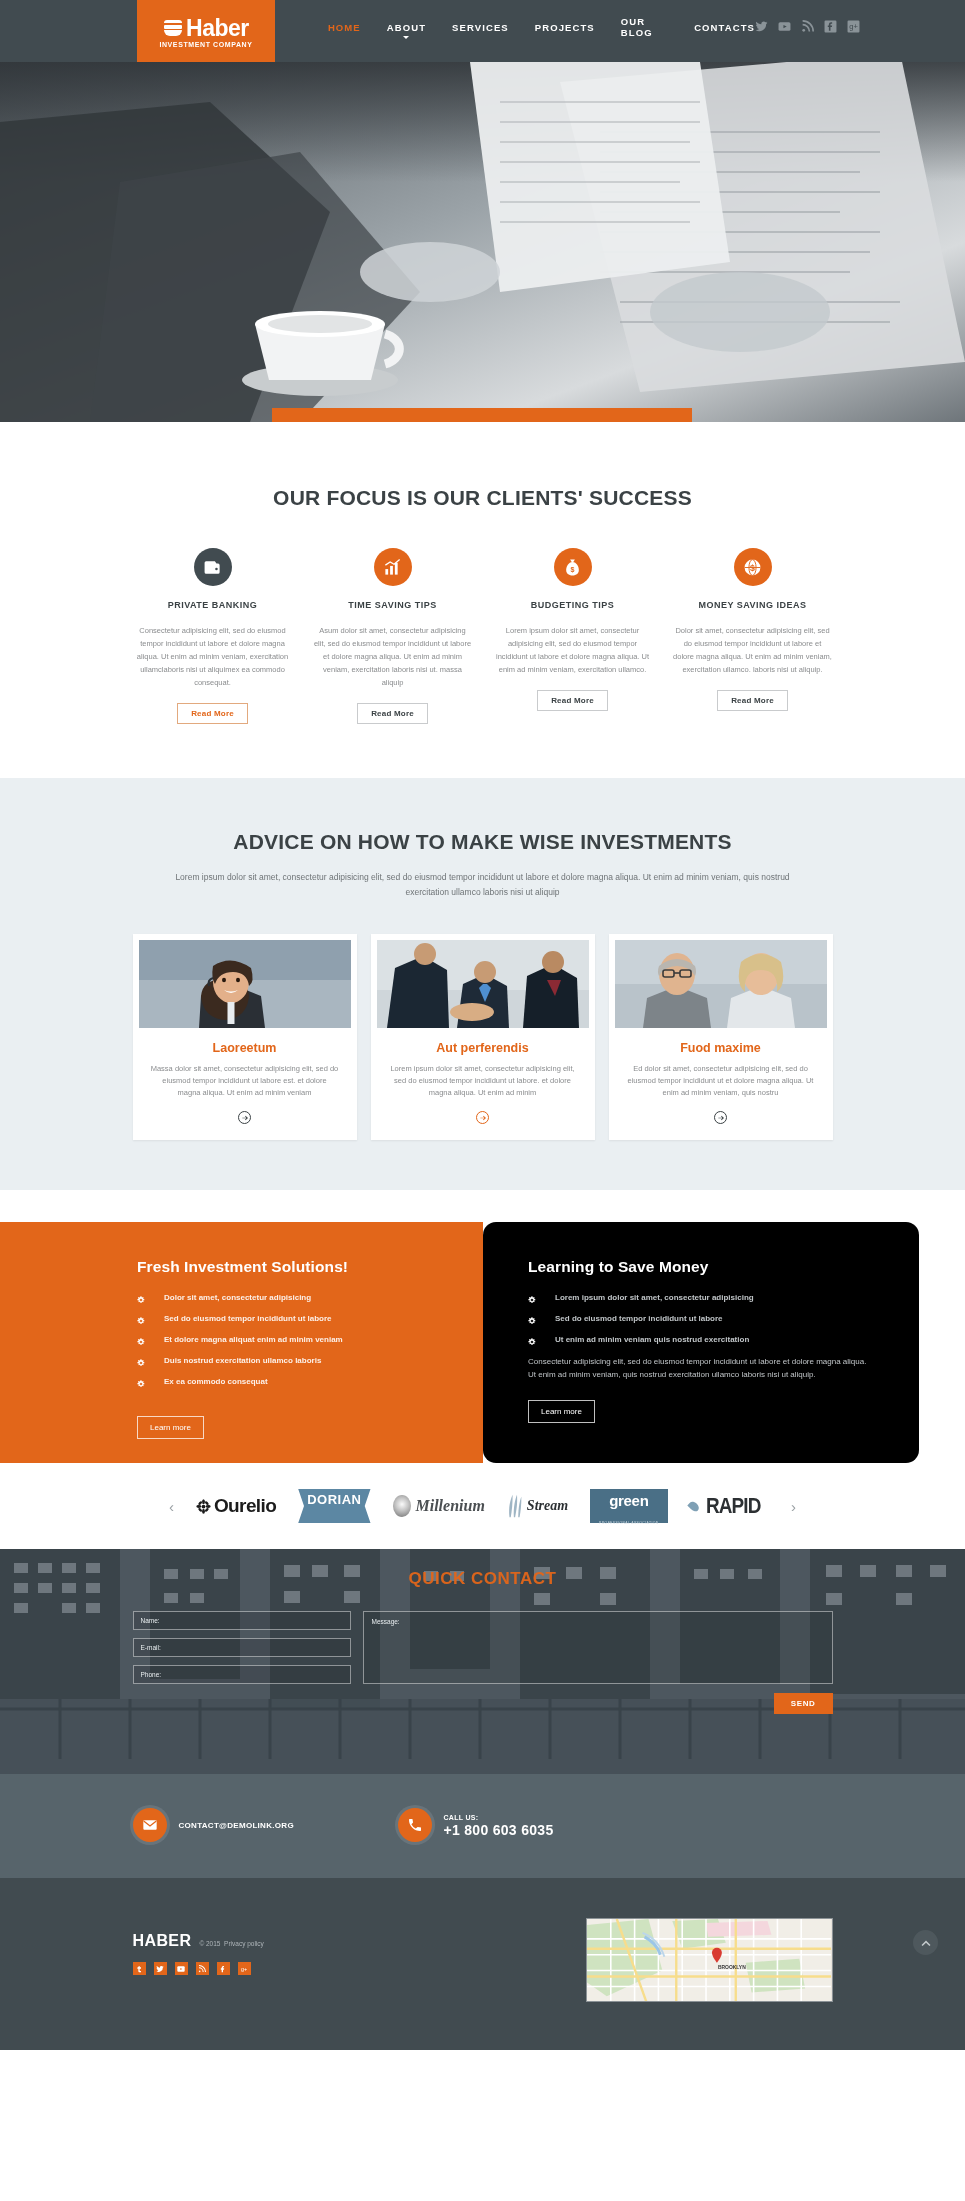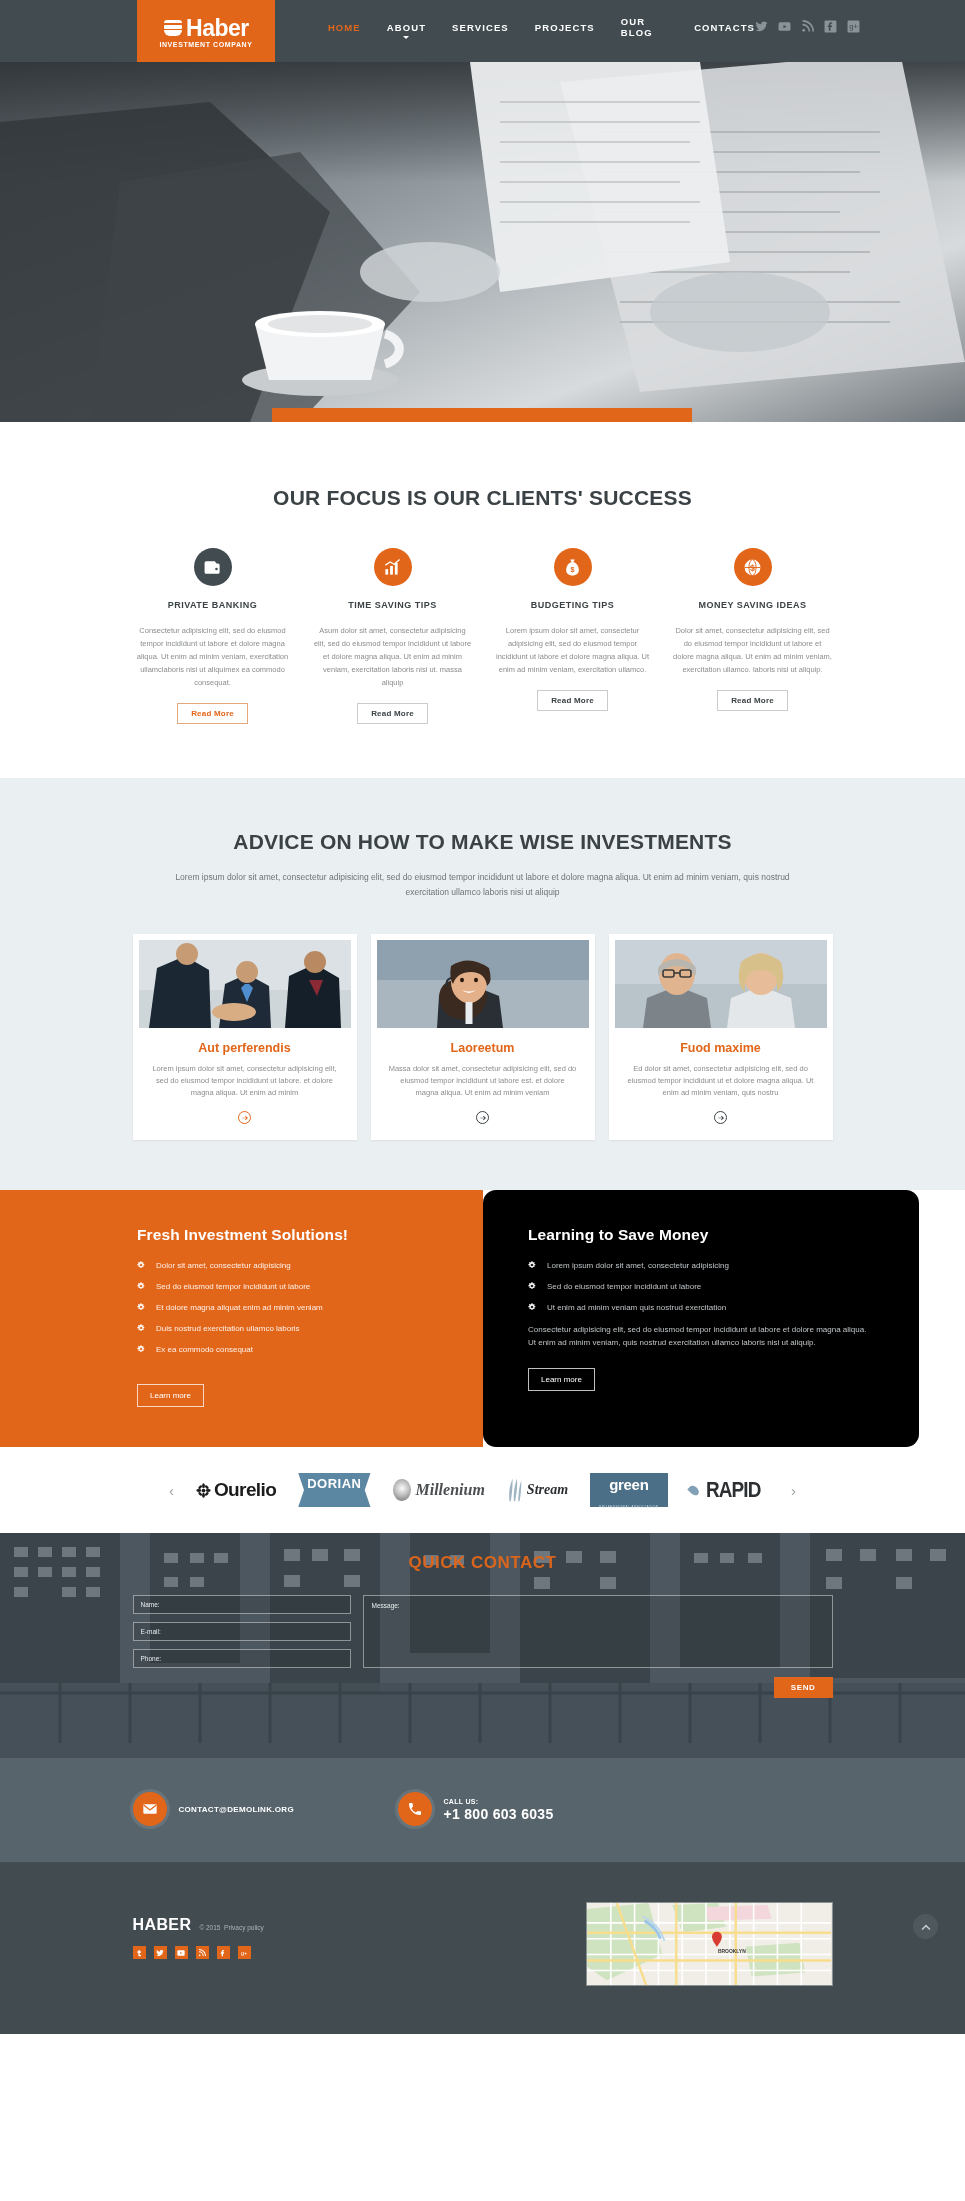--- a/index.html
+++ b/index.html
@@ -98,28 +98,28 @@
   .go {
     width:13px; height:13px; border:1.3px solid #e2661a; border-radius:50%; margin:12px auto 0;
     display:flex; align-items:center; justify-content:center; cursor:pointer;
   }
   .go.dk { border-color:#3b4245; }
   .go svg { width:8px; height:8px; fill:#e2661a; }
   .go.dk svg { fill:#3b4245; }
 
   
   .promo { display:flex; width:965px; }
-  .promo-col { padding:36px 0 40px; }
+  .promo-col { padding:36px 0 24px;margin-top:32px; }
   .promo-left { width:483px; background:#e2661a; }
   .promo-right { width:436px; background:#000000;border-radius:13px; }
   .promo-inner-l { width:346px; margin-left:137px; }
   .promo-inner-r { width:346px; margin-left:45px; }
   .promo h3 { color:#fff; font-size:15.5px; font-weight:bold; letter-spacing:0.1px; }
   .promo ul { list-style:none; margin-top:16px; }
-  .promo li { display:flex; align-items:flex-start; gap:11px; margin-bottom:9px; font-size:8px; line-height:12px; }
+  .promo li { display:flex; align-items:flex-end; gap:19px; margin-bottom:9px; font-size:8px; line-height:12px;font-weight:bold; }
   .promo-left li { color:#fdf0e8; }
   .promo-right li { color:#c0c5c8; }
   .gear { width:8px; height:8px; fill:#fff; flex:none; margin-top:1px; }
   .promo-right .gear { fill:#fff; }
   .promo-right p.body { color:#c0c5c8; font-size:8px; line-height:13px; margin-top:8px; }
   .btn-ghost {
     display:inline-block; margin-top:19px; padding:6px 12px; border:1px solid rgba(255,255,255,.75);
     color:#fff; font-size:8px; background:transparent; cursor:pointer;
   }
 
@@ -381,61 +381,61 @@
   <div class="advice">
     <div class="wrap">
       <h2 class="section-title">ADVICE ON HOW TO MAKE WISE INVESTMENTS</h2>
       <p class="lead">Lorem ipsum dolor sit amet, consectetur adipisicing elit, sed do eiusmod tempor incididunt ut labore et dolore magna aliqua. Ut enim ad minim veniam, quis nostrud exercitation ullamco laboris nisi ut aliquip</p>
 
       <div class="cards">
 
         <div class="card">
           <div class="card-img">
             <svg viewBox="0 0 212 88" preserveAspectRatio="none">
+              <rect width="212" height="88" fill="#a9b6c0"></rect>
+              <rect x="0" y="0" width="212" height="40" fill="#8fa0ae"></rect>
+              <path d="M60 88 L62 56 L92 44 L122 56 L126 88 Z" fill="#2a2f35"></path>
+              <path d="M86 40 q22 -2 24 16 q-2 22 -24 24 q-22 -2 -24 -24 q2 -18 24 -16z" fill="#3b2a1f"></path>
+              <ellipse cx="92" cy="42" rx="18" ry="21" fill="#e3b08a"></ellipse>
+              <path d="M74 26 q18 -12 38 2 q4 14 -2 18 q-2 -14 -16 -14 q-14 0 -18 12 q-4 -6 -2 -18z" fill="#3b2a1f"></path>
+              <ellipse cx="85" cy="40" rx="2" ry="2.2" fill="#28180e"></ellipse>
+              <ellipse cx="99" cy="40" rx="2" ry="2.2" fill="#28180e"></ellipse>
+              <path d="M85 50 q7 6 14 0 q-7 3 -14 0z" fill="#fff"></path>
+              <path d="M74 38 q-6 2 -4 8" stroke="#2a2f35" stroke-width="2" fill="none"></path>
+              <path d="M92 62 l0 22" stroke="#e9edf0" stroke-width="7"></path>
+            </svg>
+          </div>
+          <h3>Laoreetum</h3>
+          <p>Massa dolor sit amet, consectetur adipisicing elit, sed do eiusmod tempor incididunt ut labore est. et dolore magna aliqua. Ut enim ad minim veniam</p>
+          <div class="go dk">
+            <svg viewBox="0 0 24 24">
+                <path d="M4 11h12l-4-4 1.5-1.5L21 12l-7.5 6.5L12 17l4-4H4z"></path>
+              </svg>
+          </div>
+        </div>
+
+        <div class="card">
+          <div class="card-img">
+            <svg viewBox="0 0 212 88" preserveAspectRatio="none">
               <rect width="212" height="88" fill="#cfd6da"></rect>
               <rect x="0" y="0" width="212" height="50" fill="#dbe1e4"></rect>
               <path d="M10 88 L18 28 L46 16 L70 30 L72 88 Z" fill="#1b2733"></path>
               <circle cx="48" cy="14" r="11" fill="#c79b74"></circle>
               <path d="M80 88 L86 44 L108 34 L130 46 L132 88 Z" fill="#1e2a37"></path>
               <circle cx="108" cy="32" r="11" fill="#c79b74"></circle>
               <path d="M102 48 L108 62 L114 48 L110 44 h-4 z" fill="#4f8fd0"></path>
               <path d="M146 88 L150 36 L176 24 L200 38 L202 88 Z" fill="#151f29"></path>
               <circle cx="176" cy="22" r="11" fill="#b98a62"></circle>
               <path d="M170 40 l8 16 l6 -16 z" fill="#8b2a34"></path>
               <ellipse cx="95" cy="72" rx="22" ry="9" fill="#d8ad84"></ellipse>
             </svg>
           </div>
           <h3>Aut perferendis</h3>
           <p>Lorem ipsum dolor sit amet, consectetur adipisicing elit, sed do eiusmod tempor incididunt ut labore. et dolore magna aliqua. Ut enim ad minim</p>
           <div class="go">
-            <svg viewBox="0 0 24 24">
-                <path d="M4 11h12l-4-4 1.5-1.5L21 12l-7.5 6.5L12 17l4-4H4z"></path>
-              </svg>
-          </div>
-        </div>
-
-        <div class="card">
-          <div class="card-img">
-            <svg viewBox="0 0 212 88" preserveAspectRatio="none">
-              <rect width="212" height="88" fill="#a9b6c0"></rect>
-              <rect x="0" y="0" width="212" height="40" fill="#8fa0ae"></rect>
-              <path d="M60 88 L62 56 L92 44 L122 56 L126 88 Z" fill="#2a2f35"></path>
-              <path d="M86 40 q22 -2 24 16 q-2 22 -24 24 q-22 -2 -24 -24 q2 -18 24 -16z" fill="#3b2a1f"></path>
-              <ellipse cx="92" cy="42" rx="18" ry="21" fill="#e3b08a"></ellipse>
-              <path d="M74 26 q18 -12 38 2 q4 14 -2 18 q-2 -14 -16 -14 q-14 0 -18 12 q-4 -6 -2 -18z" fill="#3b2a1f"></path>
-              <ellipse cx="85" cy="40" rx="2" ry="2.2" fill="#28180e"></ellipse>
-              <ellipse cx="99" cy="40" rx="2" ry="2.2" fill="#28180e"></ellipse>
-              <path d="M85 50 q7 6 14 0 q-7 3 -14 0z" fill="#fff"></path>
-              <path d="M74 38 q-6 2 -4 8" stroke="#2a2f35" stroke-width="2" fill="none"></path>
-              <path d="M92 62 l0 22" stroke="#e9edf0" stroke-width="7"></path>
-            </svg>
-          </div>
-          <h3>Laoreetum</h3>
-          <p>Massa dolor sit amet, consectetur adipisicing elit, sed do eiusmod tempor incididunt ut labore est. et dolore magna aliqua. Ut enim ad minim veniam</p>
-          <div class="go dk">
             <svg viewBox="0 0 24 24">
                 <path d="M4 11h12l-4-4 1.5-1.5L21 12l-7.5 6.5L12 17l4-4H4z"></path>
               </svg>
           </div>
         </div>
 
         <div class="card">
           <div class="card-img">
             <svg viewBox="0 0 212 88" preserveAspectRatio="none">
               <rect width="212" height="88" fill="#b9c3ca"></rect>

